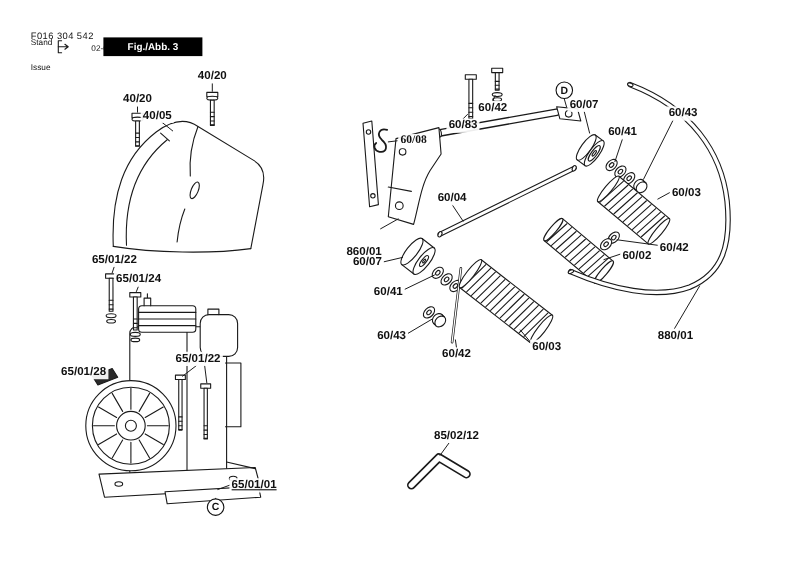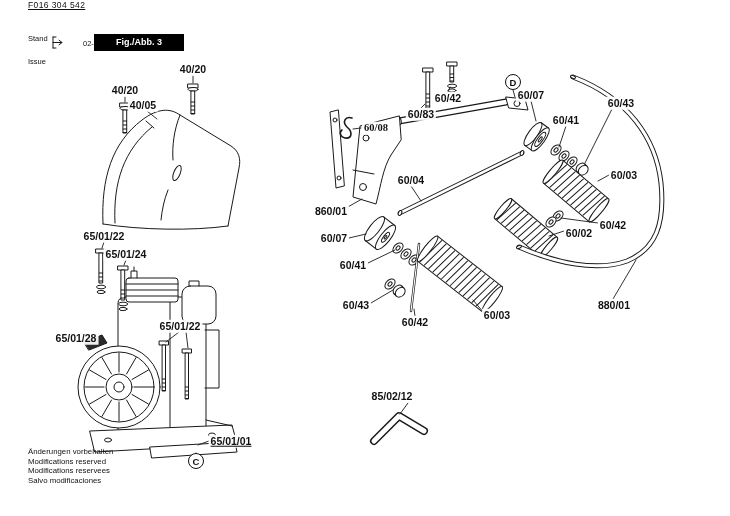--- a/index.html
+++ b/index.html
@@ -2,21 +2,21 @@
 <html><head>
 <meta charset="utf-8">
 <style>
   html,body{margin:0;padding:0;background:#fff;}
   *{box-sizing:border-box;}
   .stage{
     position:relative;width:730px;height:516px;background:#fff;overflow:hidden;
     font-family:"Liberation Sans",sans-serif;color:#111;
   }
   .art{position:absolute;left:0;top:0;}
-  .doc-number{position:absolute;left:28px;top:0;font-size:8.5px;letter-spacing:.4px;text-decoration:underline;}
+  .doc-number{position:absolute;left:28px;top:27px;font-size:8.5px;letter-spacing:.4px;}
   .stand-label{position:absolute;left:28px;top:34px;font-size:7.5px;}
   .issue-label{position:absolute;left:28px;top:57px;font-size:7.5px;}
   .issue-date{position:absolute;left:65px;top:39px;font-size:7.5px;margin-left:18px;}
   .fig-box{
     position:absolute;left:94px;top:34px;height:17px;background:#000;color:#fff;
     font-size:9px;font-weight:700;line-height:17px;padding:0 22px;
   }
   .callout{
     position:absolute;transform:translate(-50%,-50%);
     font-size:10.5px;font-weight:700;line-height:1;white-space:nowrap;
@@ -283,40 +283,34 @@
       <div class="callout" style="left: 193px; top: 69px;">40/20</div>
       <div class="callout" style="left: 143px; top: 105px;">40/05</div>
       <div class="callout" style="left: 448px; top: 98px;">60/42</div>
       <div class="callout" style="left: 421px; top: 114px;">60/83</div>
       <div class="callout" style="left: 531px; top: 95px;">60/07</div>
       <div class="callout" style="left: 376px; top: 128px; font-family: Liberation Serif, serif;">60/08</div>
       <div class="callout" style="left: 566px; top: 120px;">60/41</div>
       <div class="callout" style="left: 621px; top: 103px;">60/43</div>
       <div class="callout" style="left: 624px; top: 175px;">60/03</div>
       <div class="callout" style="left: 411px; top: 180px;">60/04</div>
-      <div class="callout" style="left: 331px; top: 211px;">860/01</div>
+      <div class="callout" style="left: 331px; top: 229px;">860/01</div>
       <div class="callout" style="left: 334px; top: 238px;">60/07</div>
       <div class="callout" style="left: 613px; top: 225px;">60/42</div>
       <div class="callout" style="left: 579px; top: 233px;">60/02</div>
       <div class="callout" style="left: 353px; top: 265px;">60/41</div>
       <div class="callout" style="left: 356px; top: 305px;">60/43</div>
       <div class="callout" style="left: 415px; top: 322px;">60/42</div>
       <div class="callout" style="left: 497px; top: 315px;">60/03</div>
       <div class="callout" style="left: 614px; top: 305px;">880/01</div>
-      <div class="callout" style="left: 392px; top: 396px;">85/02/12</div>
+      <div class="callout" style="left: 415px; top: 396px;">85/02/12</div>
       <div class="callout" style="left: 104px; top: 236px;">65/01/22</div>
       <div class="callout" style="left: 126px; top: 254px;">65/01/24</div>
       <div class="callout" style="left: 76px; top: 338px;">65/01/28</div>
       <div class="callout" style="left: 180px; top: 326px;">65/01/22</div>
       <div class="callout" style="left: 231px; top: 441px; text-decoration: underline;">65/01/01</div>
     </div>
   <div id="markers">
       <div class="marker" style="left: 513px; top: 82px;">D</div>
       <div class="marker" style="left: 196px; top: 461px;">C</div>
     </div>
 
-  <div class="footer">
-    <div>Änderungen vorbehalten</div>
-    <div>Modifications reserved</div>
-    <div>Modifications reservees</div>
-    <div>Salvo modificaciones</div>
-  </div>
 </div>
 
 </body></html>

